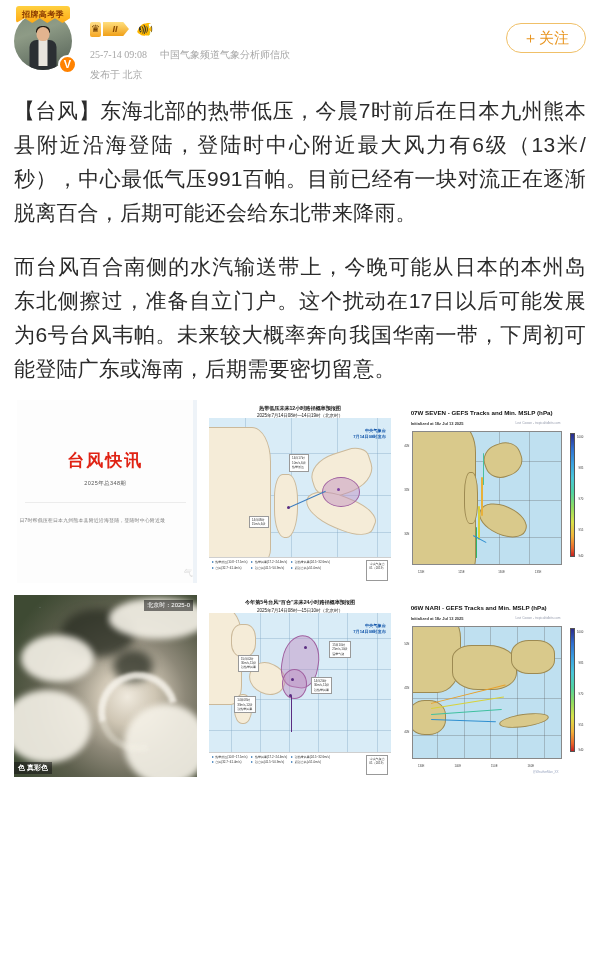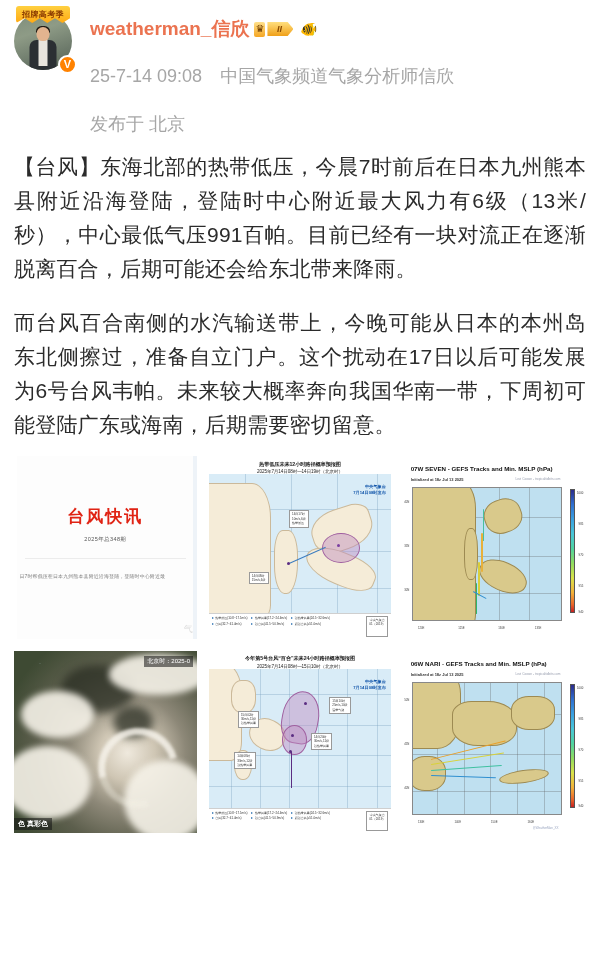--- a/index.html
+++ b/index.html
@@ -148,25 +148,26 @@
     font-style: italic;
     padding: 0 6px 0 4px;
     clip-path: polygon(0 0, 78% 0, 100% 50%, 78% 100%, 0 100%);
   }
   .badge-fish {
     font-size: 14px;
     line-height: 1;
     margin-left: 2px;
   }
   .meta-line {
-    font-size: 18px;
+    font-size: 10px;
     color: #a6a6a6;
-    margin-top: 21px;
+    margin-top: 5px;
     line-height: 1.5;
     white-space: nowrap;
+    font-family: Liberation Serif, serif;
   }
   .meta-line .meta-sep { display: inline-block; width: 8px; }
 
   .follow-btn {
     position: absolute;
     right: 14px;
     top: 23px;
     border: 1px solid #f0c068;
     color: #e8941e;
     background: #fff;
@@ -375,33 +376,35 @@
       <div class="person-shirt"></div>
       <div class="person-hair"></div>
       <div class="person-head"></div>
     </div>
     <div class="avatar-crown-banner">招牌高考季</div>
     <div class="verify-badge">V</div>
   </div>
 
   <div class="header-text">
     <div class="name-row">
-      <span class="username">weatherman_信欣</span>
       <span class="badge-crown">♛</span>
       <span class="badge-level">II</span>
       <span class="badge-fish">🐠</span>
     </div>
     <div class="meta-line">
       <span>25-7-14 09:08</span>
       <span class="meta-sep"></span>
       <span>中国气象频道气象分析师信欣</span>
     </div>
     <div class="meta-line">发布于 北京</div>
   </div>
 
+  <div class="follow-btn">
+    <span class="plus">＋</span><span>关注</span>
+  </div>
 </div>
 
 <div class="post-body">
   <p class="para">【台风】东海北部的热带低压，今晨7时前后在日本九州熊本县附近沿海登陆，登陆时中心附近最大风力有6级（13米/秒），中心最低气压991百帕。目前已经有一块对流正在逐渐脱离百合，后期可能还会给东北带来降雨。</p>
   <p class="para">而台风百合南侧的水汽输送带上，今晚可能从日本的本州岛东北侧擦过，准备自立门户。这个扰动在17日以后可能发展为6号台风韦帕。未来较大概率奔向我国华南一带，下周初可能登陆广东或海南，后期需要密切留意。</p>
 </div>
 
 <div class="media-grid">
 
   <div class="media-cell">

